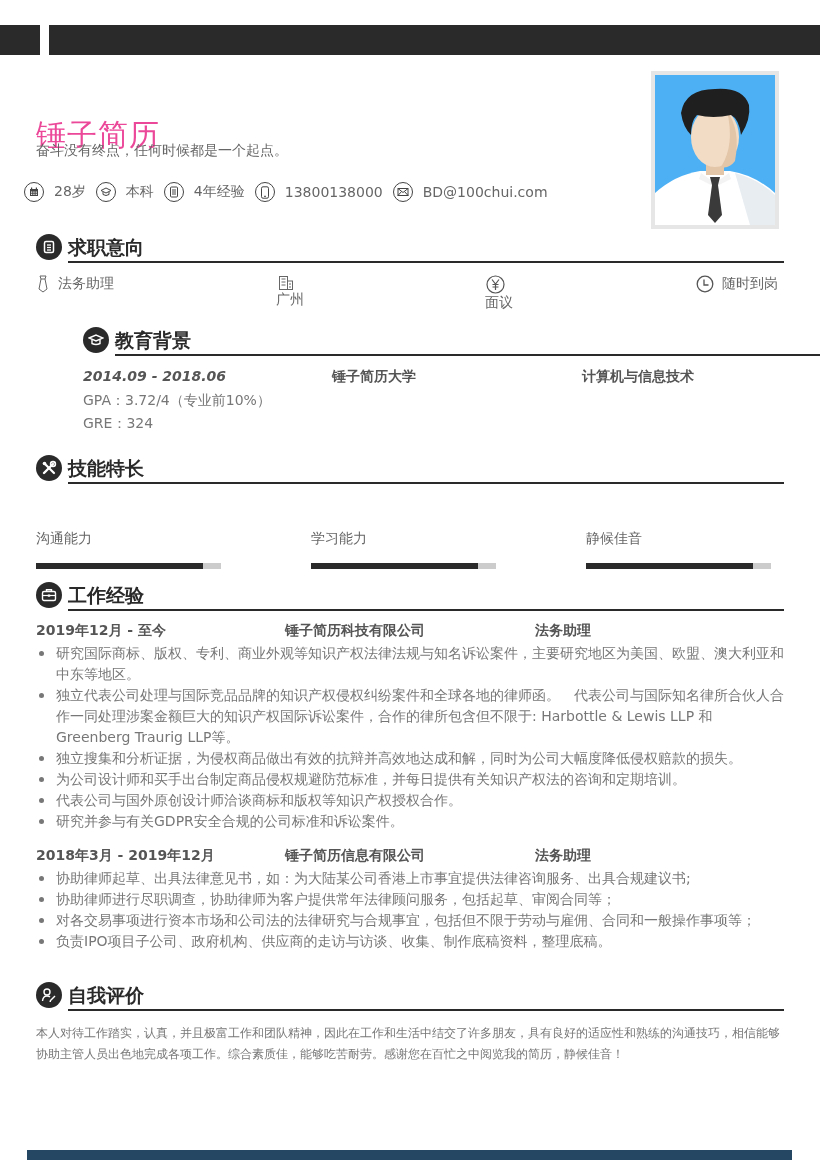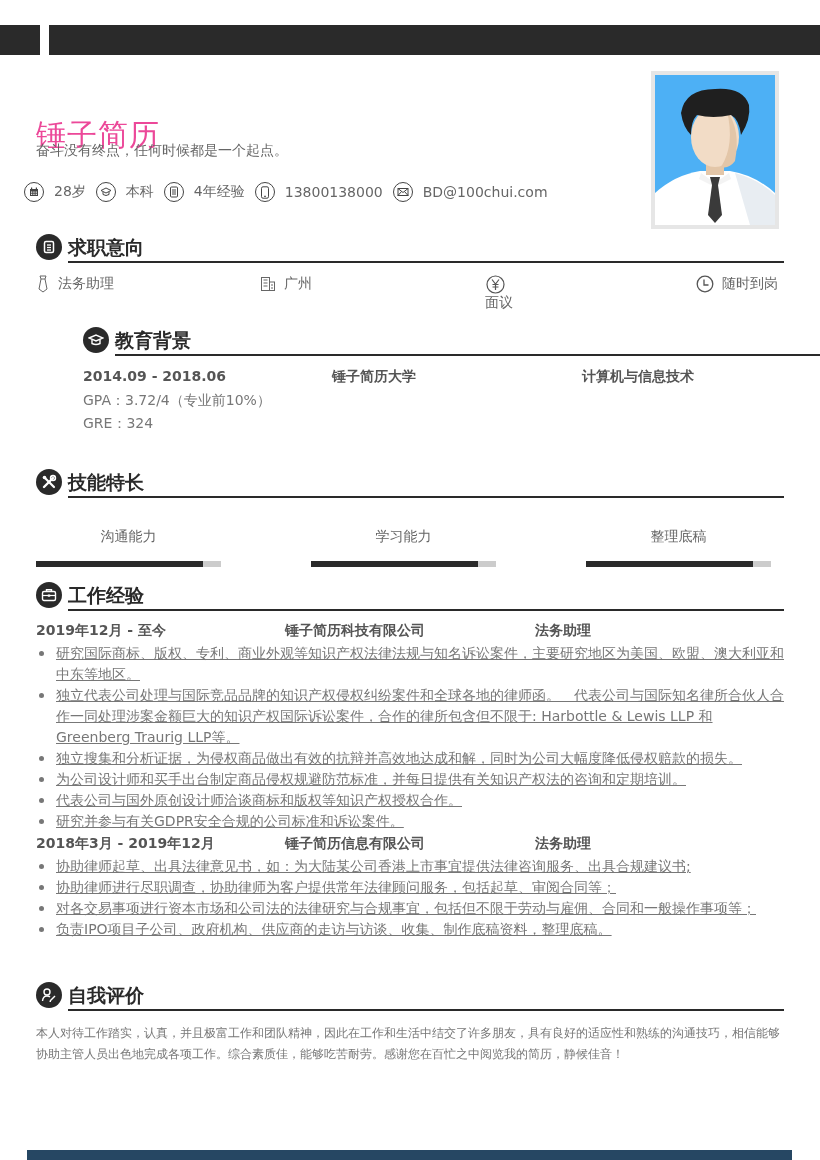--- a/index.html
+++ b/index.html
@@ -28,28 +28,28 @@
     .sec-line { position: absolute; left: 32px; right: 0; top: 28px; height: 1.5px; background: #2a2a2a; }
 
     .intent-row { position: relative; height: 24px; margin-top: 12px; }
     .intent-item { position: absolute; top: 0; display: flex; align-items: center; font-size: 14px; color: #666; }
     .intent-item .ico { margin-right: 8px; display: flex; align-items: center; }
 
     .row3 { position: relative; height: 22px; font-size: 14px; font-weight: bold; color: #555; }
     .row3 span { position: absolute; top: 0; line-height: 22px; }
     .line-text { font-size: 14px; color: #777; line-height: 23px; }
 
-    .skills { position: relative; height: 80px; margin-top: 28px; text-align: center; }
+    .skills { position: relative; height: 80px; margin-top: 44px; }
     .skill { position: absolute; top: 0; width: 185px; }
     .skill-label { font-size: 14px; color: #666; line-height: 20px; }
     .skill-bar { margin-top: 15px; width: 185px; height: 6px; background: #cccccc; }
     .skill-fill { height: 6px; background: #2a2a2a; }
 
     ul.bullets { list-style: none; margin-top: 2px; }
-    ul.bullets li { position: relative; padding-left: 20px; font-size: 14px; color: #777; line-height: 21px; text-decoration: underline; }
+    ul.bullets li { position: relative; padding-left: 20px; font-size: 14px; color: #777; line-height: 21px; }
     ul.bullets li::before { content: ""; position: absolute; left: 3px; top: 8px; width: 5px; height: 5px; border-radius: 50%; background: #777; }
 
     .para { font-size: 12px; color: #777; line-height: 21px; margin-top: 12px; }
   </style>
 </head>
 <body>
 
 <div class="top-bar-left"></div>
 <div class="top-bar-right"></div>
 
@@ -144,21 +144,21 @@
   </div>
   <div class="intent-row">
     <div class="intent-item" style="left:0;">
       <span class="ico">
         <svg width="14" height="18" viewBox="0 0 14 18">
             <path d="M4 1 H10 L9 4 H5 Z M5 4 L3 14 L7 17 L11 14 L9 4" fill="none" stroke="#666" stroke-width="1"></path>
           </svg>
       </span>
       <span>法务助理</span>
     </div>
-    <div class="intent-item" style="left:224px;">
+    <div class="intent-item" style="left:240px;flex-direction:column;">
       <span class="ico">
         <svg width="16" height="16" viewBox="0 0 16 16">
             <rect x="1.5" y="1.5" width="8" height="13" fill="none" stroke="#666"></rect>
             <rect x="9.5" y="6" width="5" height="8.5" fill="none" stroke="#666"></rect>
             <line x1="3.5" y1="4" x2="7.5" y2="4" stroke="#666"></line>
             <line x1="3.5" y1="7" x2="7.5" y2="7" stroke="#666"></line>
             <line x1="3.5" y1="10" x2="7.5" y2="10" stroke="#666"></line>
             <line x1="11" y1="9" x2="13" y2="9" stroke="#666"></line>
             <line x1="11" y1="12" x2="13" y2="12" stroke="#666"></line>
           </svg>
@@ -191,29 +191,29 @@
     <span class="sec-icon">
       <svg width="16" height="14" viewBox="0 0 16 14">
           <path d="M1 5 L8 2 L15 5 L8 8 Z" fill="none" stroke="#fff" stroke-width="1.4"></path>
           <path d="M4 6.5 V10.5 Q8 12.5 12 10.5 V6.5" fill="none" stroke="#fff" stroke-width="1.4"></path>
         </svg>
     </span>
     <span class="sec-title">教育背景</span>
     <div class="sec-line"></div>
   </div>
   <div class="row3" style="margin-top:9px;">
-    <span style="left:0;">2014.09 - 2018.06</span>
+    <span style="left:0;font-style:italic;">2014.09 - 2018.06</span>
     <span style="left:249px;">锤子简历大学</span>
     <span style="left:499px;">计算机与信息技术</span>
   </div>
   <div class="line-text" style="margin-top:2px;">GPA：3.72/4（专业前10%）</div>
   <div class="line-text">GRE：324</div>
 </div>
 
-<div class="section" style="top:468px;">
+<div class="section" style="top:454px;">
   <div class="sec-head">
     <span class="sec-icon">
       <svg width="16" height="16" viewBox="0 0 16 16">
           <path d="M3 13 L12 4" stroke="#fff" stroke-width="2.4" stroke-linecap="round"></path>
           <circle cx="12" cy="4" r="2.4" fill="none" stroke="#fff" stroke-width="1.6"></circle>
           <path d="M3.5 3.5 L13 13" stroke="#fff" stroke-width="2.2" stroke-linecap="round"></path>
           <circle cx="3.5" cy="3.5" r="1.8" fill="#fff"></circle>
         </svg>
     </span>
     <span class="sec-title">技能特长</span>
@@ -226,21 +226,21 @@
           <div class="skill-fill" style="width:90%;"></div>
         </div>
     </div>
     <div class="skill" style="left:275px;">
       <div class="skill-label">学习能力</div>
       <div class="skill-bar">
           <div class="skill-fill" style="width:90%;"></div>
         </div>
     </div>
     <div class="skill" style="left:550px;">
-      <div class="skill-label">整理底稿</div>
+      <div class="skill-label">静候佳音</div>
       <div class="skill-bar">
           <div class="skill-fill" style="width:90%;"></div>
         </div>
     </div>
   </div>
 </div>
 
 <div class="section" style="top:581px;">
   <div class="sec-head">
     <span class="sec-icon">
@@ -262,21 +262,21 @@
   </div>
   <ul class="bullets">
     <li>研究国际商标、版权、专利、商业外观等知识产权法律法规与知名诉讼案件，主要研究地区为美国、欧盟、澳大利亚和中东等地区。</li>
     <li>独立代表公司处理与国际竞品品牌的知识产权侵权纠纷案件和全球各地的律师函。　代表公司与国际知名律所合伙人合作一同处理涉案金额巨大的知识产权国际诉讼案件，合作的律所包含但不限于: Harbottle &amp; Lewis LLP 和 Greenberg Traurig LLP等。</li>
     <li>独立搜集和分析证据，为侵权商品做出有效的抗辩并高效地达成和解，同时为公司大幅度降低侵权赔款的损失。</li>
     <li>为公司设计师和买手出台制定商品侵权规避防范标准，并每日提供有关知识产权法的咨询和定期培训。</li>
     <li>代表公司与国外原创设计师洽谈商标和版权等知识产权授权合作。</li>
     <li>研究并参与有关GDPR安全合规的公司标准和诉讼案件。</li>
   </ul>
 
-  <div class="row3" style="">
+  <div class="row3" style="margin-top:12px;">
     <span style="left:0;">2018年3月 - 2019年12月</span>
     <span style="left:249px;">锤子简历信息有限公司</span>
     <span style="left:499px;">法务助理</span>
   </div>
   <ul class="bullets">
     <li>协助律师起草、出具法律意见书，如：为大陆某公司香港上市事宜提供法律咨询服务、出具合规建议书;</li>
     <li>协助律师进行尽职调查，协助律师为客户提供常年法律顾问服务，包括起草、审阅合同等；</li>
     <li>对各交易事项进行资本市场和公司法的法律研究与合规事宜，包括但不限于劳动与雇佣、合同和一般操作事项等；</li>
     <li>负责IPO项目子公司、政府机构、供应商的走访与访谈、收集、制作底稿资料，整理底稿。</li>
   </ul>

